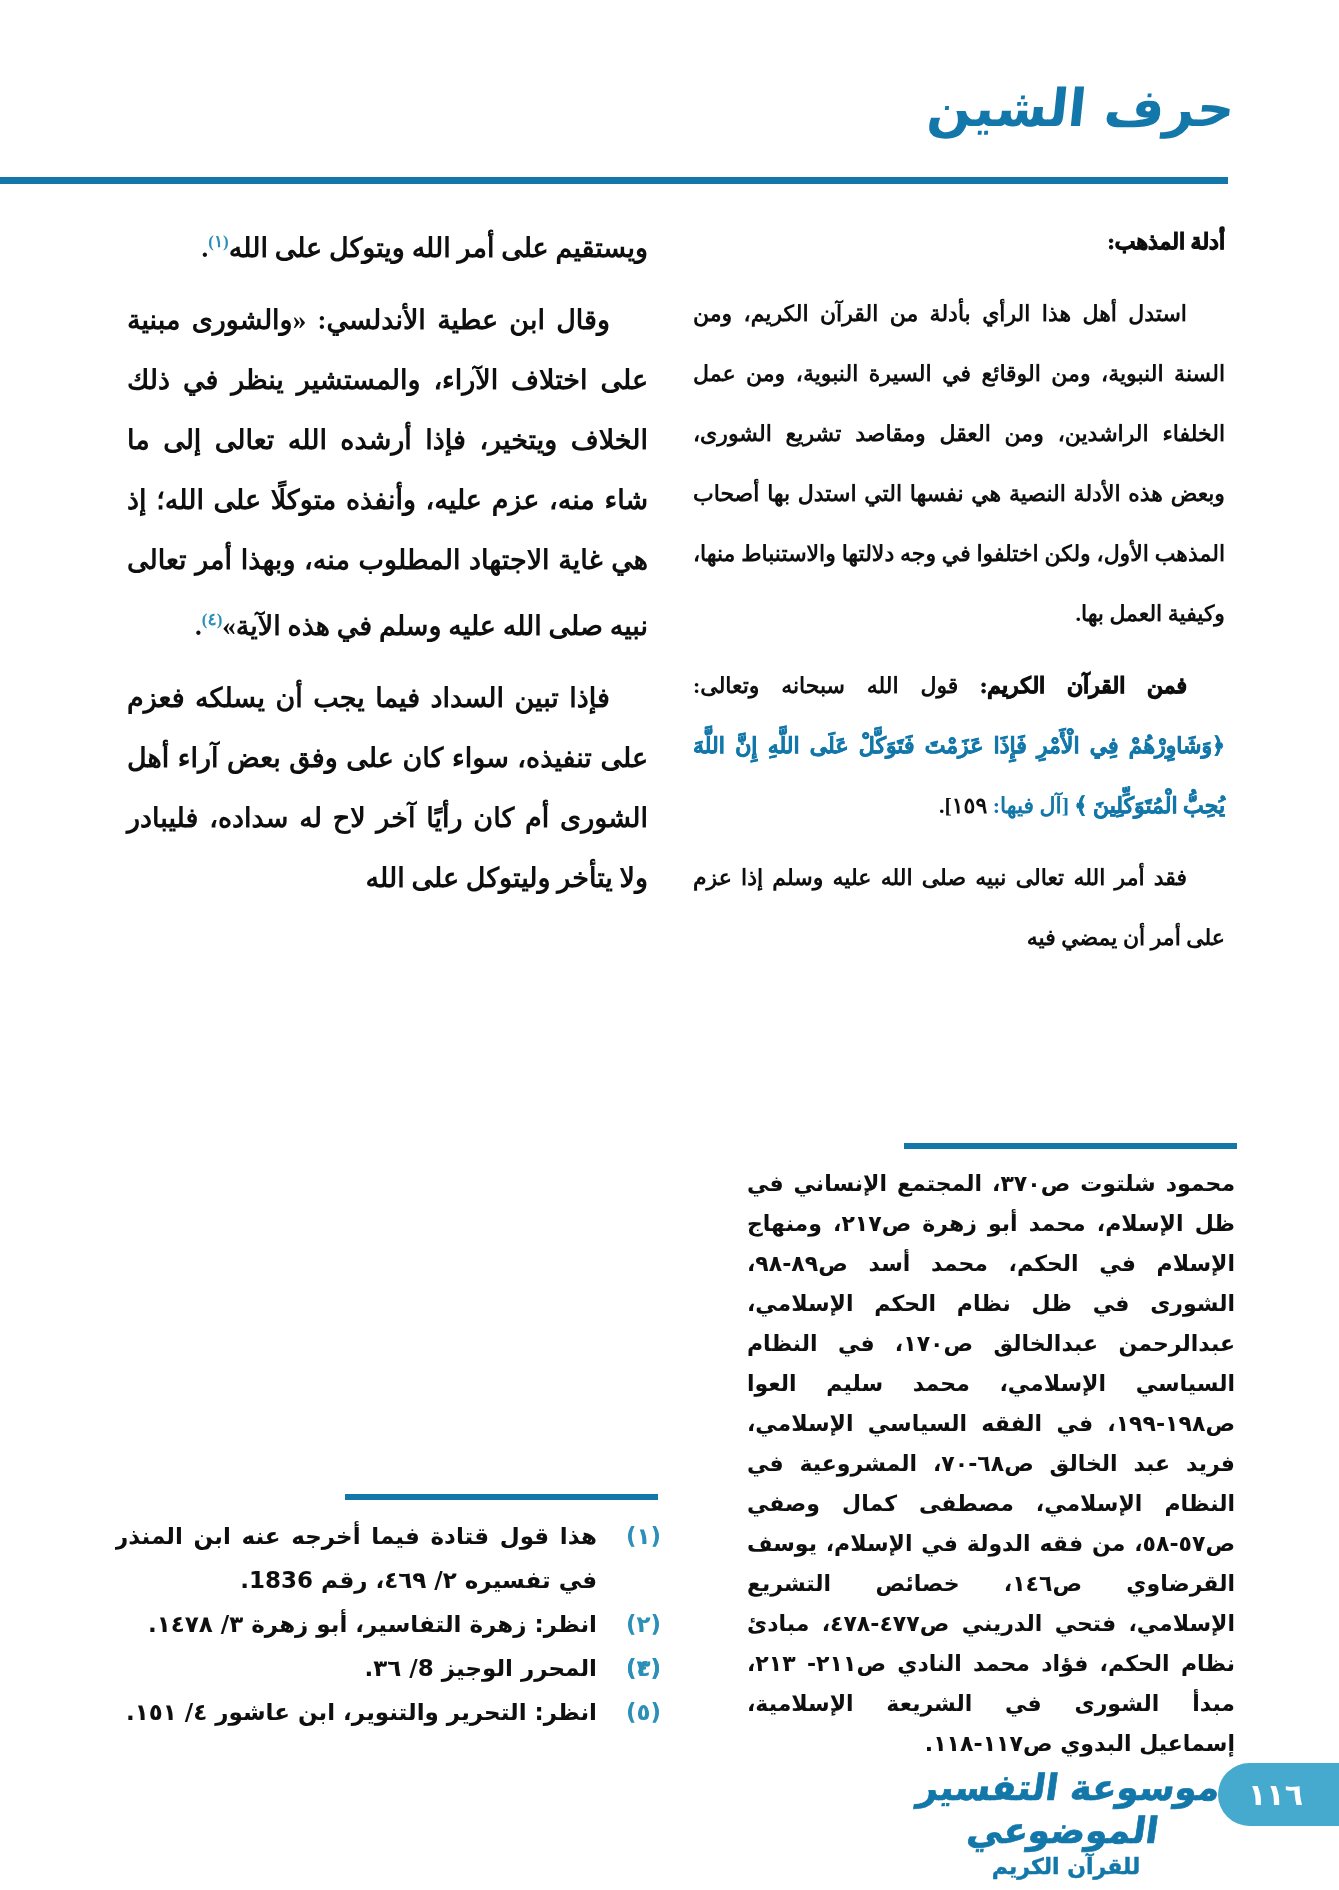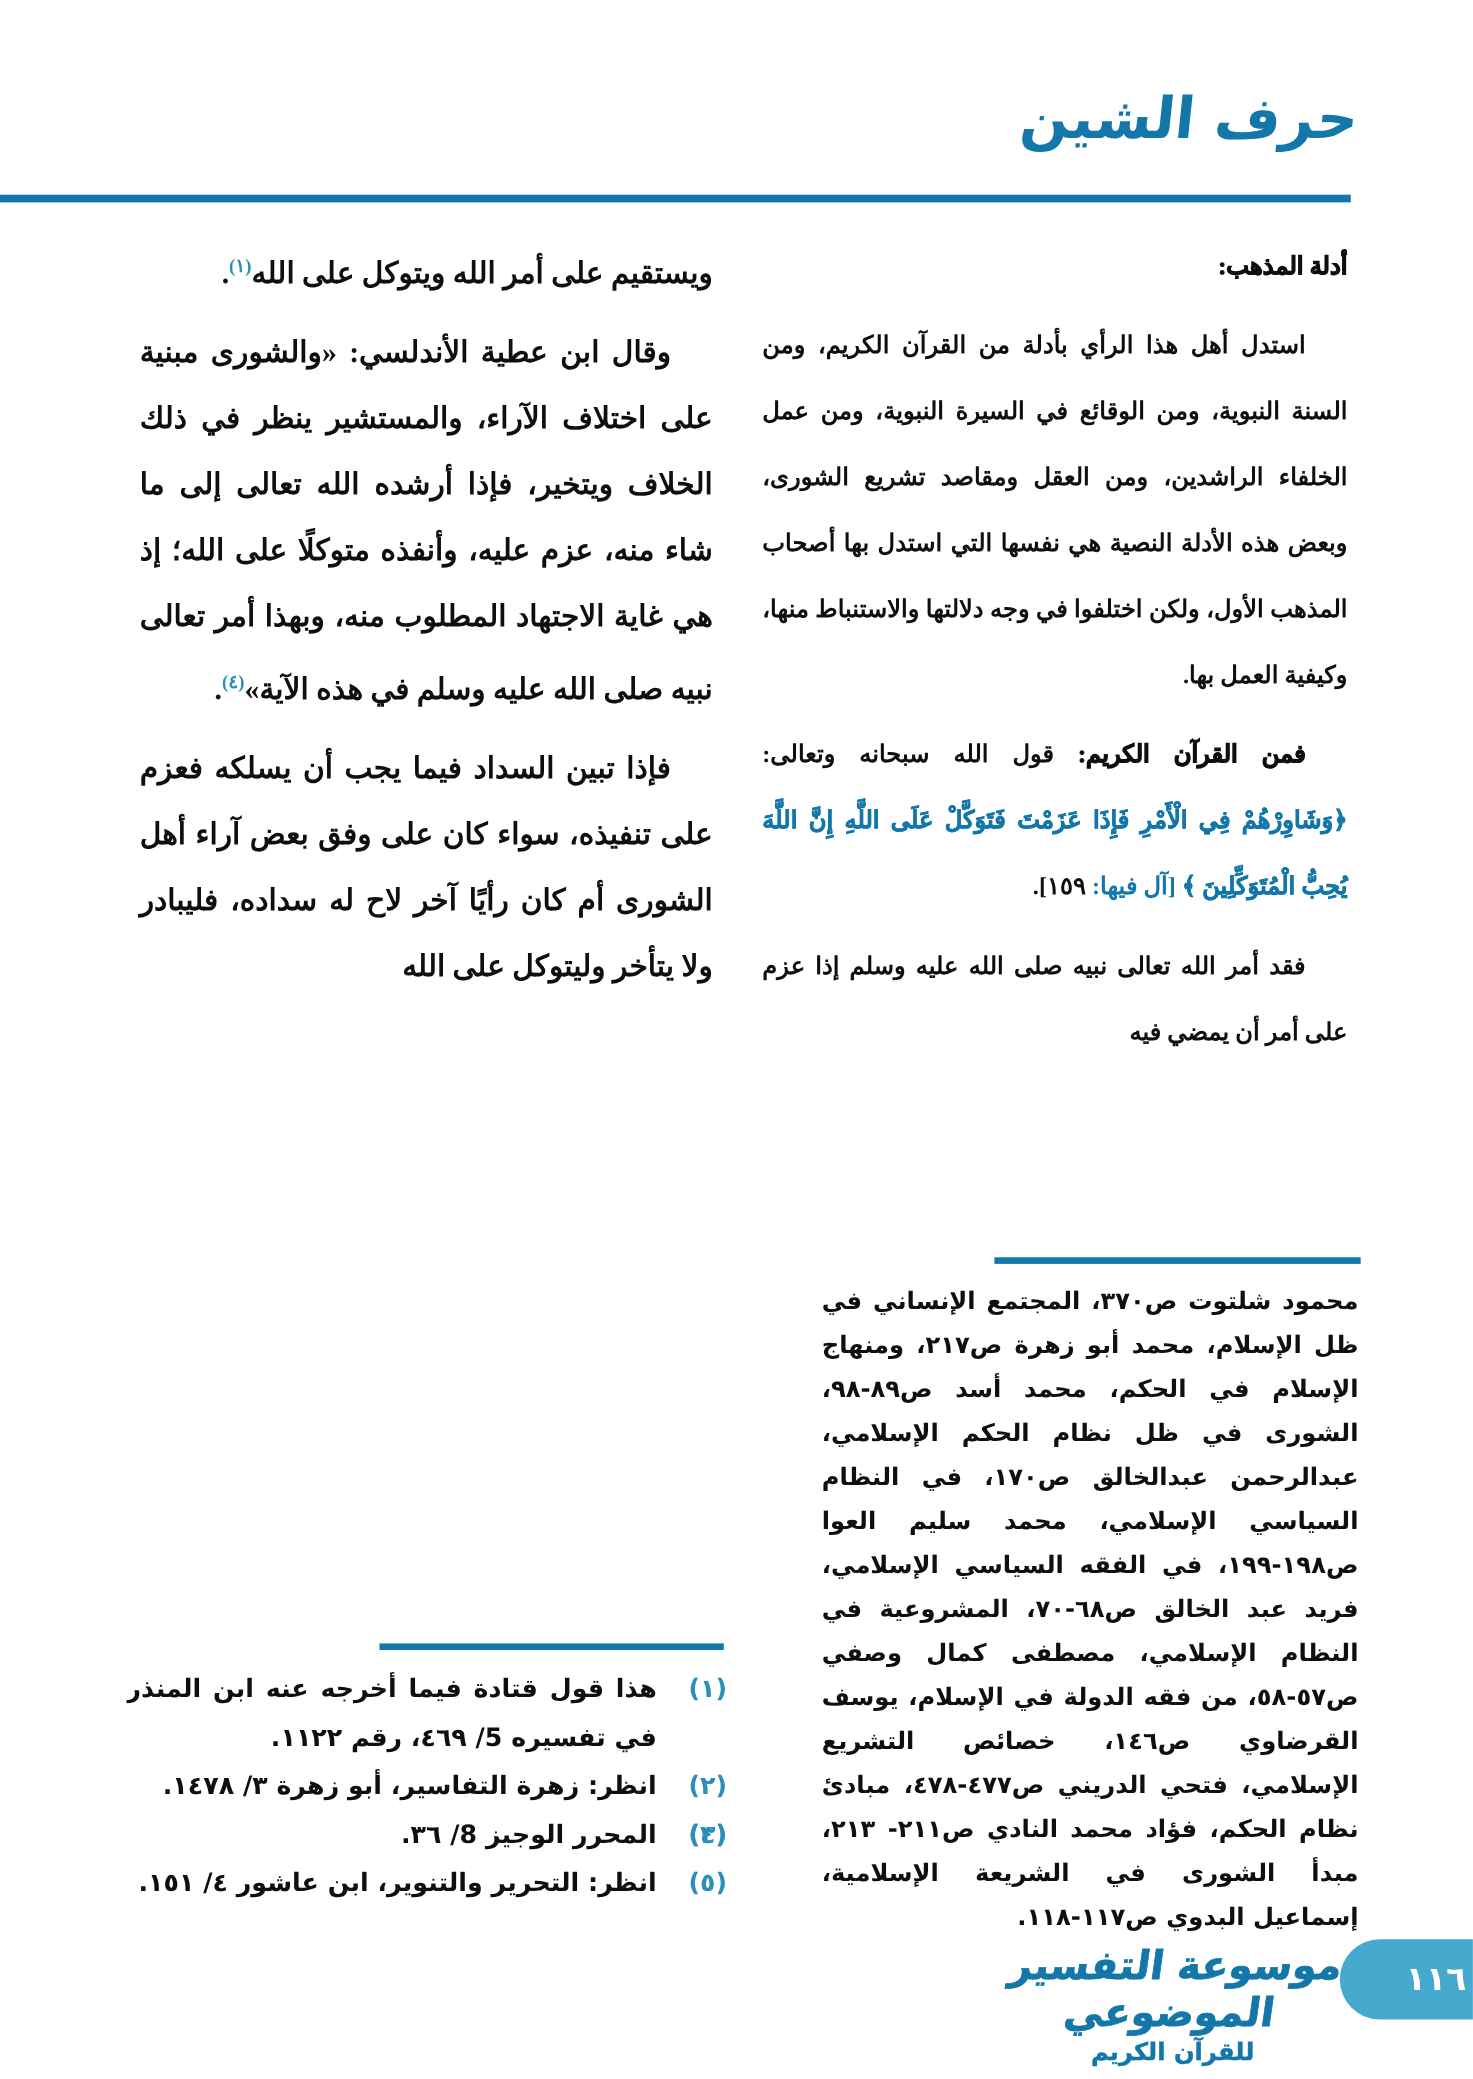--- a/index.html
+++ b/index.html
@@ -27,22 +27,22 @@
   .fn-rule-left{top:1494px;left:345px;width:313px;}
   .fn-block{position:absolute;color:#0f0f0f;font-weight:700;}
   .fn-right{top:1164px;right:104px;width:488px;font-size:22px;line-height:40px;text-align:justify;max-height:640px;overflow:hidden;}
   .fn-left{top:1514px;left:115px;width:546px;font-size:23px;line-height:44px;max-height:290px;overflow:hidden;}
   .fn-item{position:relative;padding-right:64px;text-align:justify;}
   .fn-num{position:absolute;right:0;top:0;color:var(--marker);}
   .logo{position:absolute;top:1766px;right:106px;width:334px;text-align:center;color:var(--accent);}
   .logo-main{font-size:36px;font-weight:700;transform:skewX(-8deg);-webkit-text-stroke:0.7px var(--accent);line-height:1.2;}
   .logo-sub{font-size:22px;font-weight:700;margin-top:2px;-webkit-text-stroke:0.4px var(--accent);}
   .page-badge{
-    position:absolute;top:1763px;right:0;width:121px;height:73px;background:var(--badge);
-    border-radius:40px 0 0 40px;display:flex;align-items:center;
+    position:absolute;top:1763px;right:0;width:121px;height:63px;background:var(--badge);
+    border-radius:40px 0 0 40px;display:flex;align-items:center;justify-content:center;
     color:#fff;font-size:30px;font-weight:700;letter-spacing:9px;padding-right:6px;box-sizing:border-box;
   }
 </style>
 </head>
 <body>
 
 <div class="page" style="--accent: #1377a9; --marker: #2b8fb8; --badge: #45aacd;">
 
   <div class="header-title">حرف الشين</div>
   <div class="header-rule"></div>
@@ -60,21 +60,21 @@
   </div>
 
   <div class="col col-left">
       <div class="para no-indent"><span class="run-normal">ويستقيم على أمر الله ويتوكل على الله</span><span class="fnref">(١)</span><span class="run-normal">.</span></div>
       <div class="para"><span class="run-normal">وقال ابن عطية الأندلسي: «والشورى مبنية على اختلاف الآراء، والمستشير ينظر في ذلك الخلاف ويتخير، فإذا أرشده الله تعالى إلى ما شاء منه، عزم عليه، وأنفذه متوكلًا على الله؛ إذ هي غاية الاجتهاد المطلوب منه، وبهذا أمر تعالى نبيه صلى الله عليه وسلم في هذه الآية»</span><span class="fnref">(٤)</span><span class="run-normal">.</span></div>
       <div class="para"><span class="run-normal">فإذا تبين السداد فيما يجب أن يسلكه فعزم على تنفيذه، سواء كان على وفق بعض آراء أهل الشورى أم كان رأيًا آخر لاح له سداده، فليبادر ولا يتأخر وليتوكل على الله</span></div>
     </div>
 
   <div class="fn-rule fn-rule-left"></div>
   <div class="fn-block fn-left">
-      <div class="fn-item"><span class="fn-num">(١)</span><span>هذا قول قتادة فيما أخرجه عنه ابن المنذر في تفسيره 5/ ٤٦٩، رقم ١١٢٢.</span></div>
+      <div class="fn-item"><span class="fn-num">(١)</span><span>هذا قول قتادة فيما أخرجه عنه ابن المنذر في تفسيره ٢/ ٤٦٩، رقم 1836.</span></div>
       <div class="fn-item"><span class="fn-num">(٢)</span><span>انظر: زهرة التفاسير، أبو زهرة ٣/ ١٤٧٨.</span></div>
       <div class="fn-item"><span class="fn-num">(٣)</span></div>
       <div class="fn-item"><span class="fn-num">(٤)</span><span>المحرر الوجيز 8/ ٣٦.</span></div>
       <div class="fn-item"><span class="fn-num">(٥)</span><span>انظر: التحرير والتنوير، ابن عاشور ٤/ ١٥١.</span></div>
     </div>
 
   <div class="logo">
     <div class="logo-main">موسوعة التفسير الموضوعي</div>
     <div class="logo-sub">للقرآن الكريم</div>
   </div>

